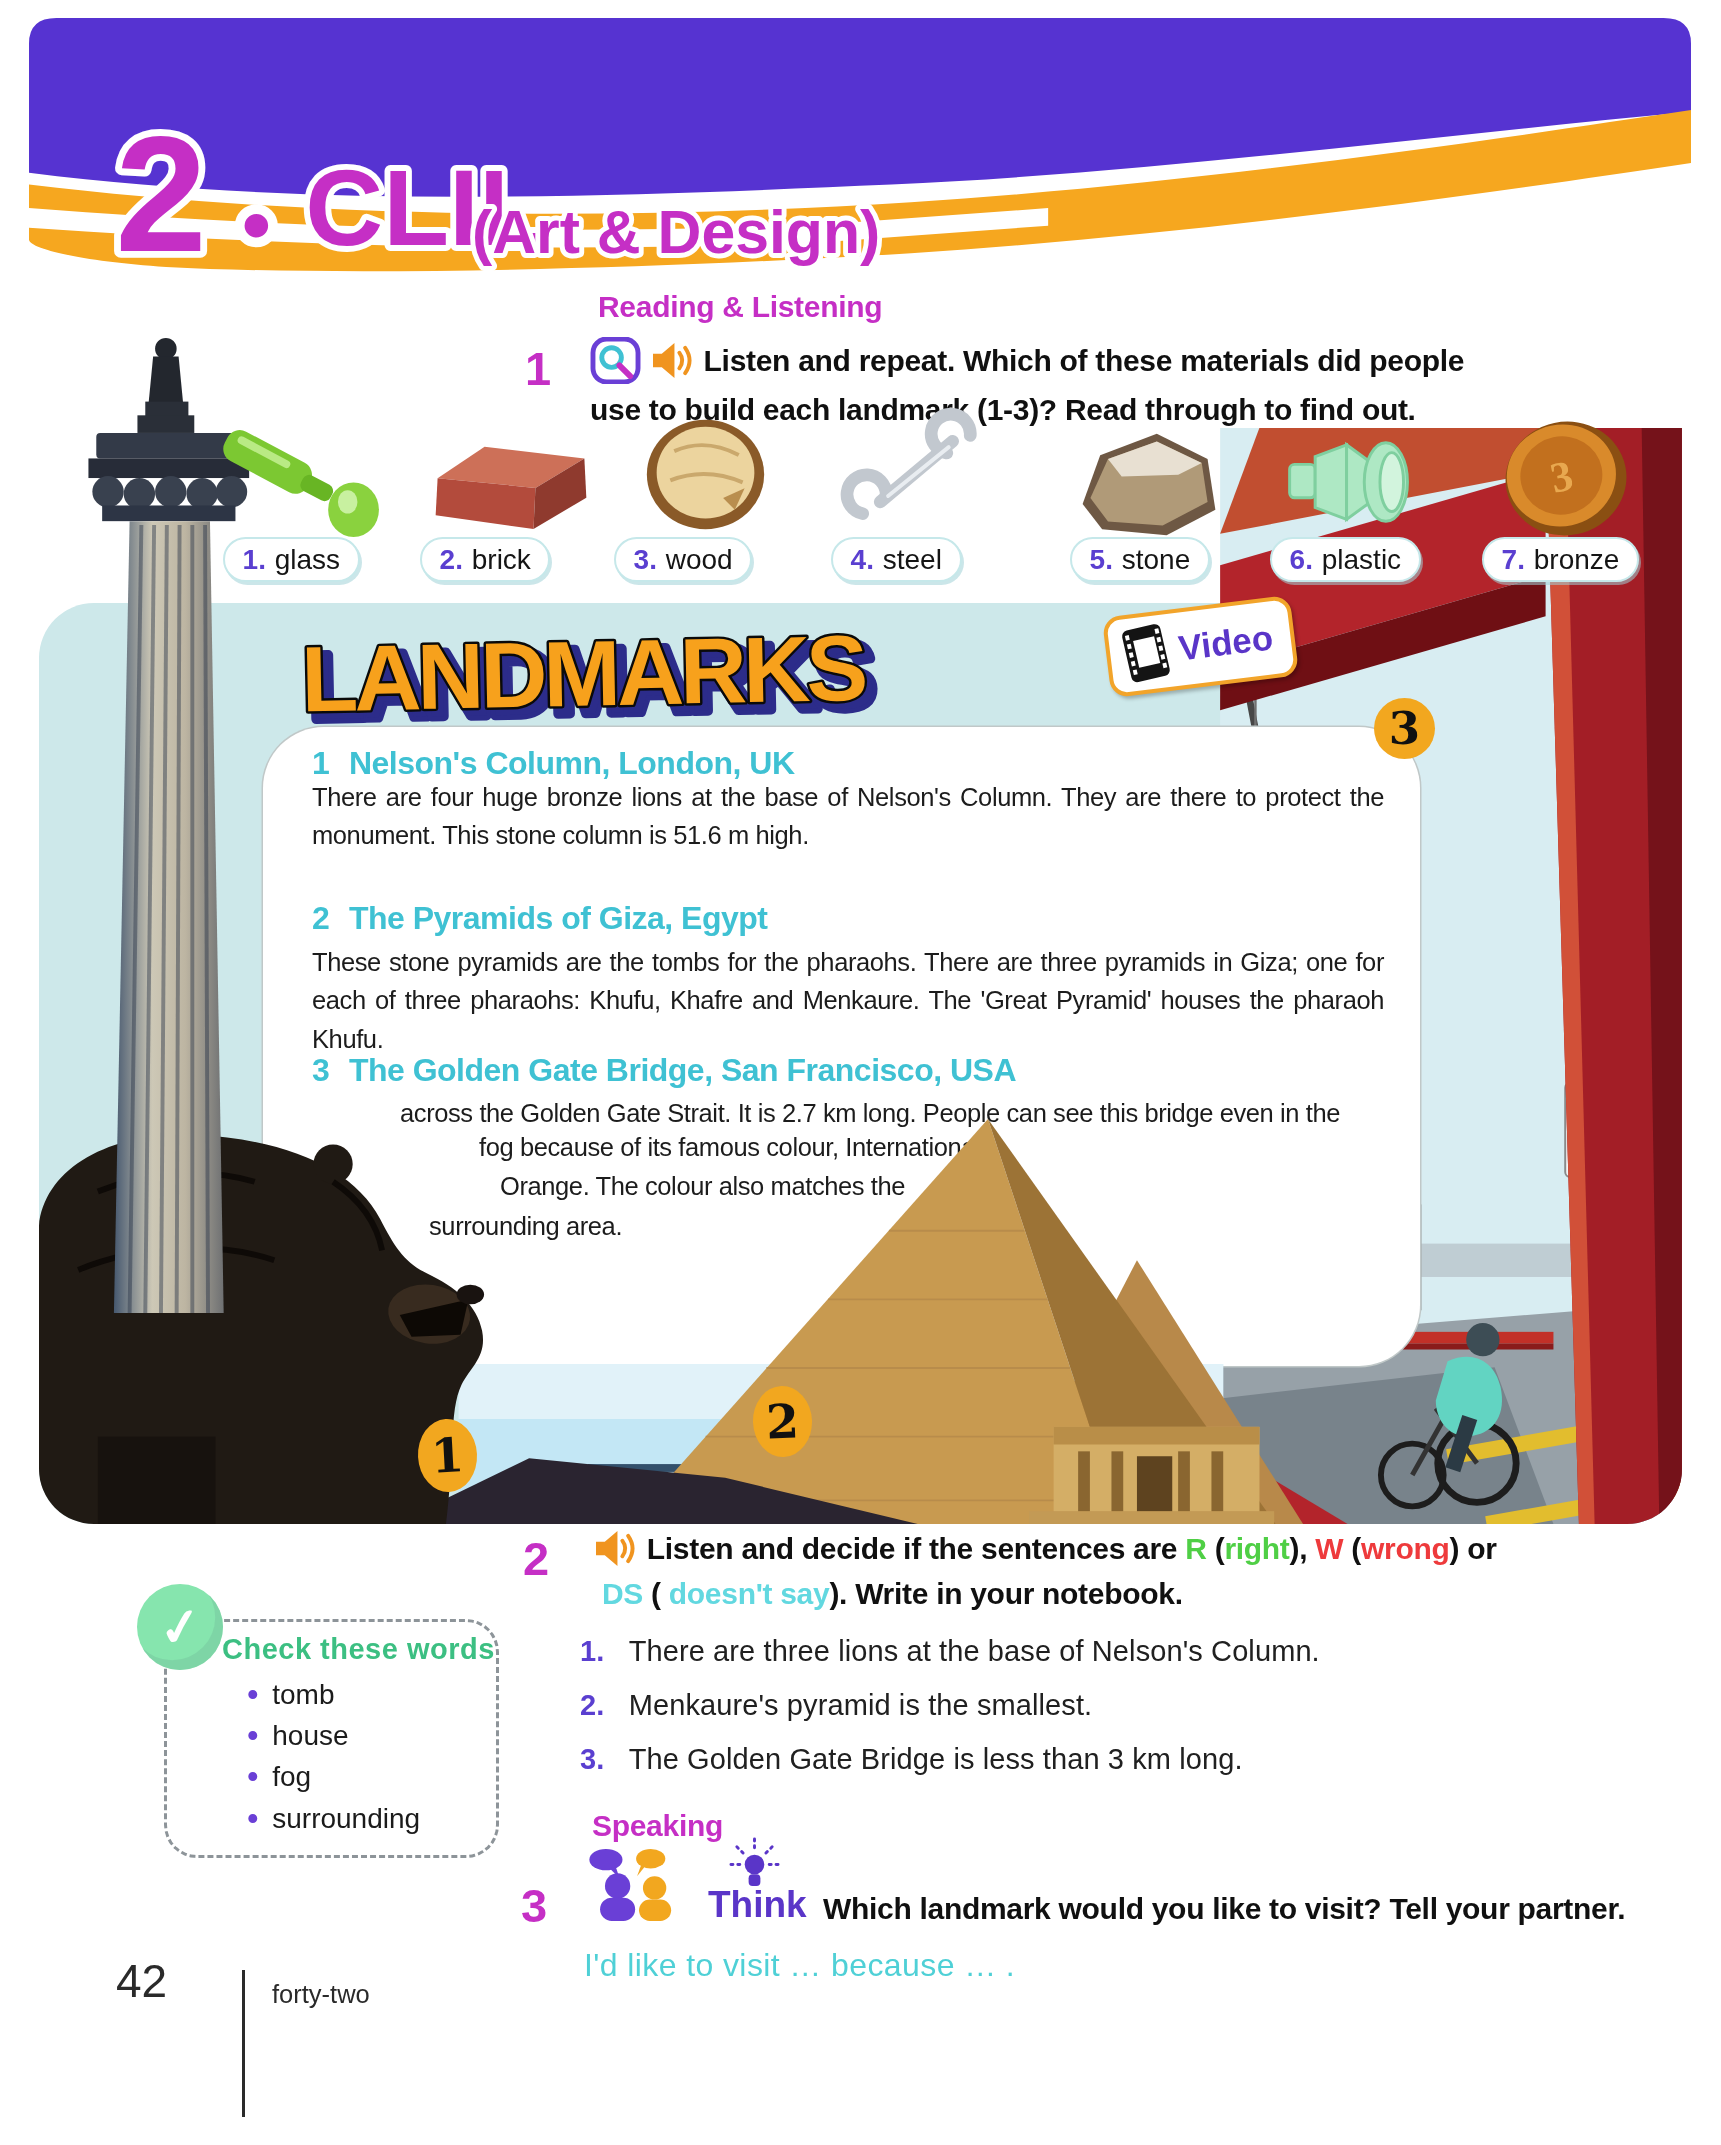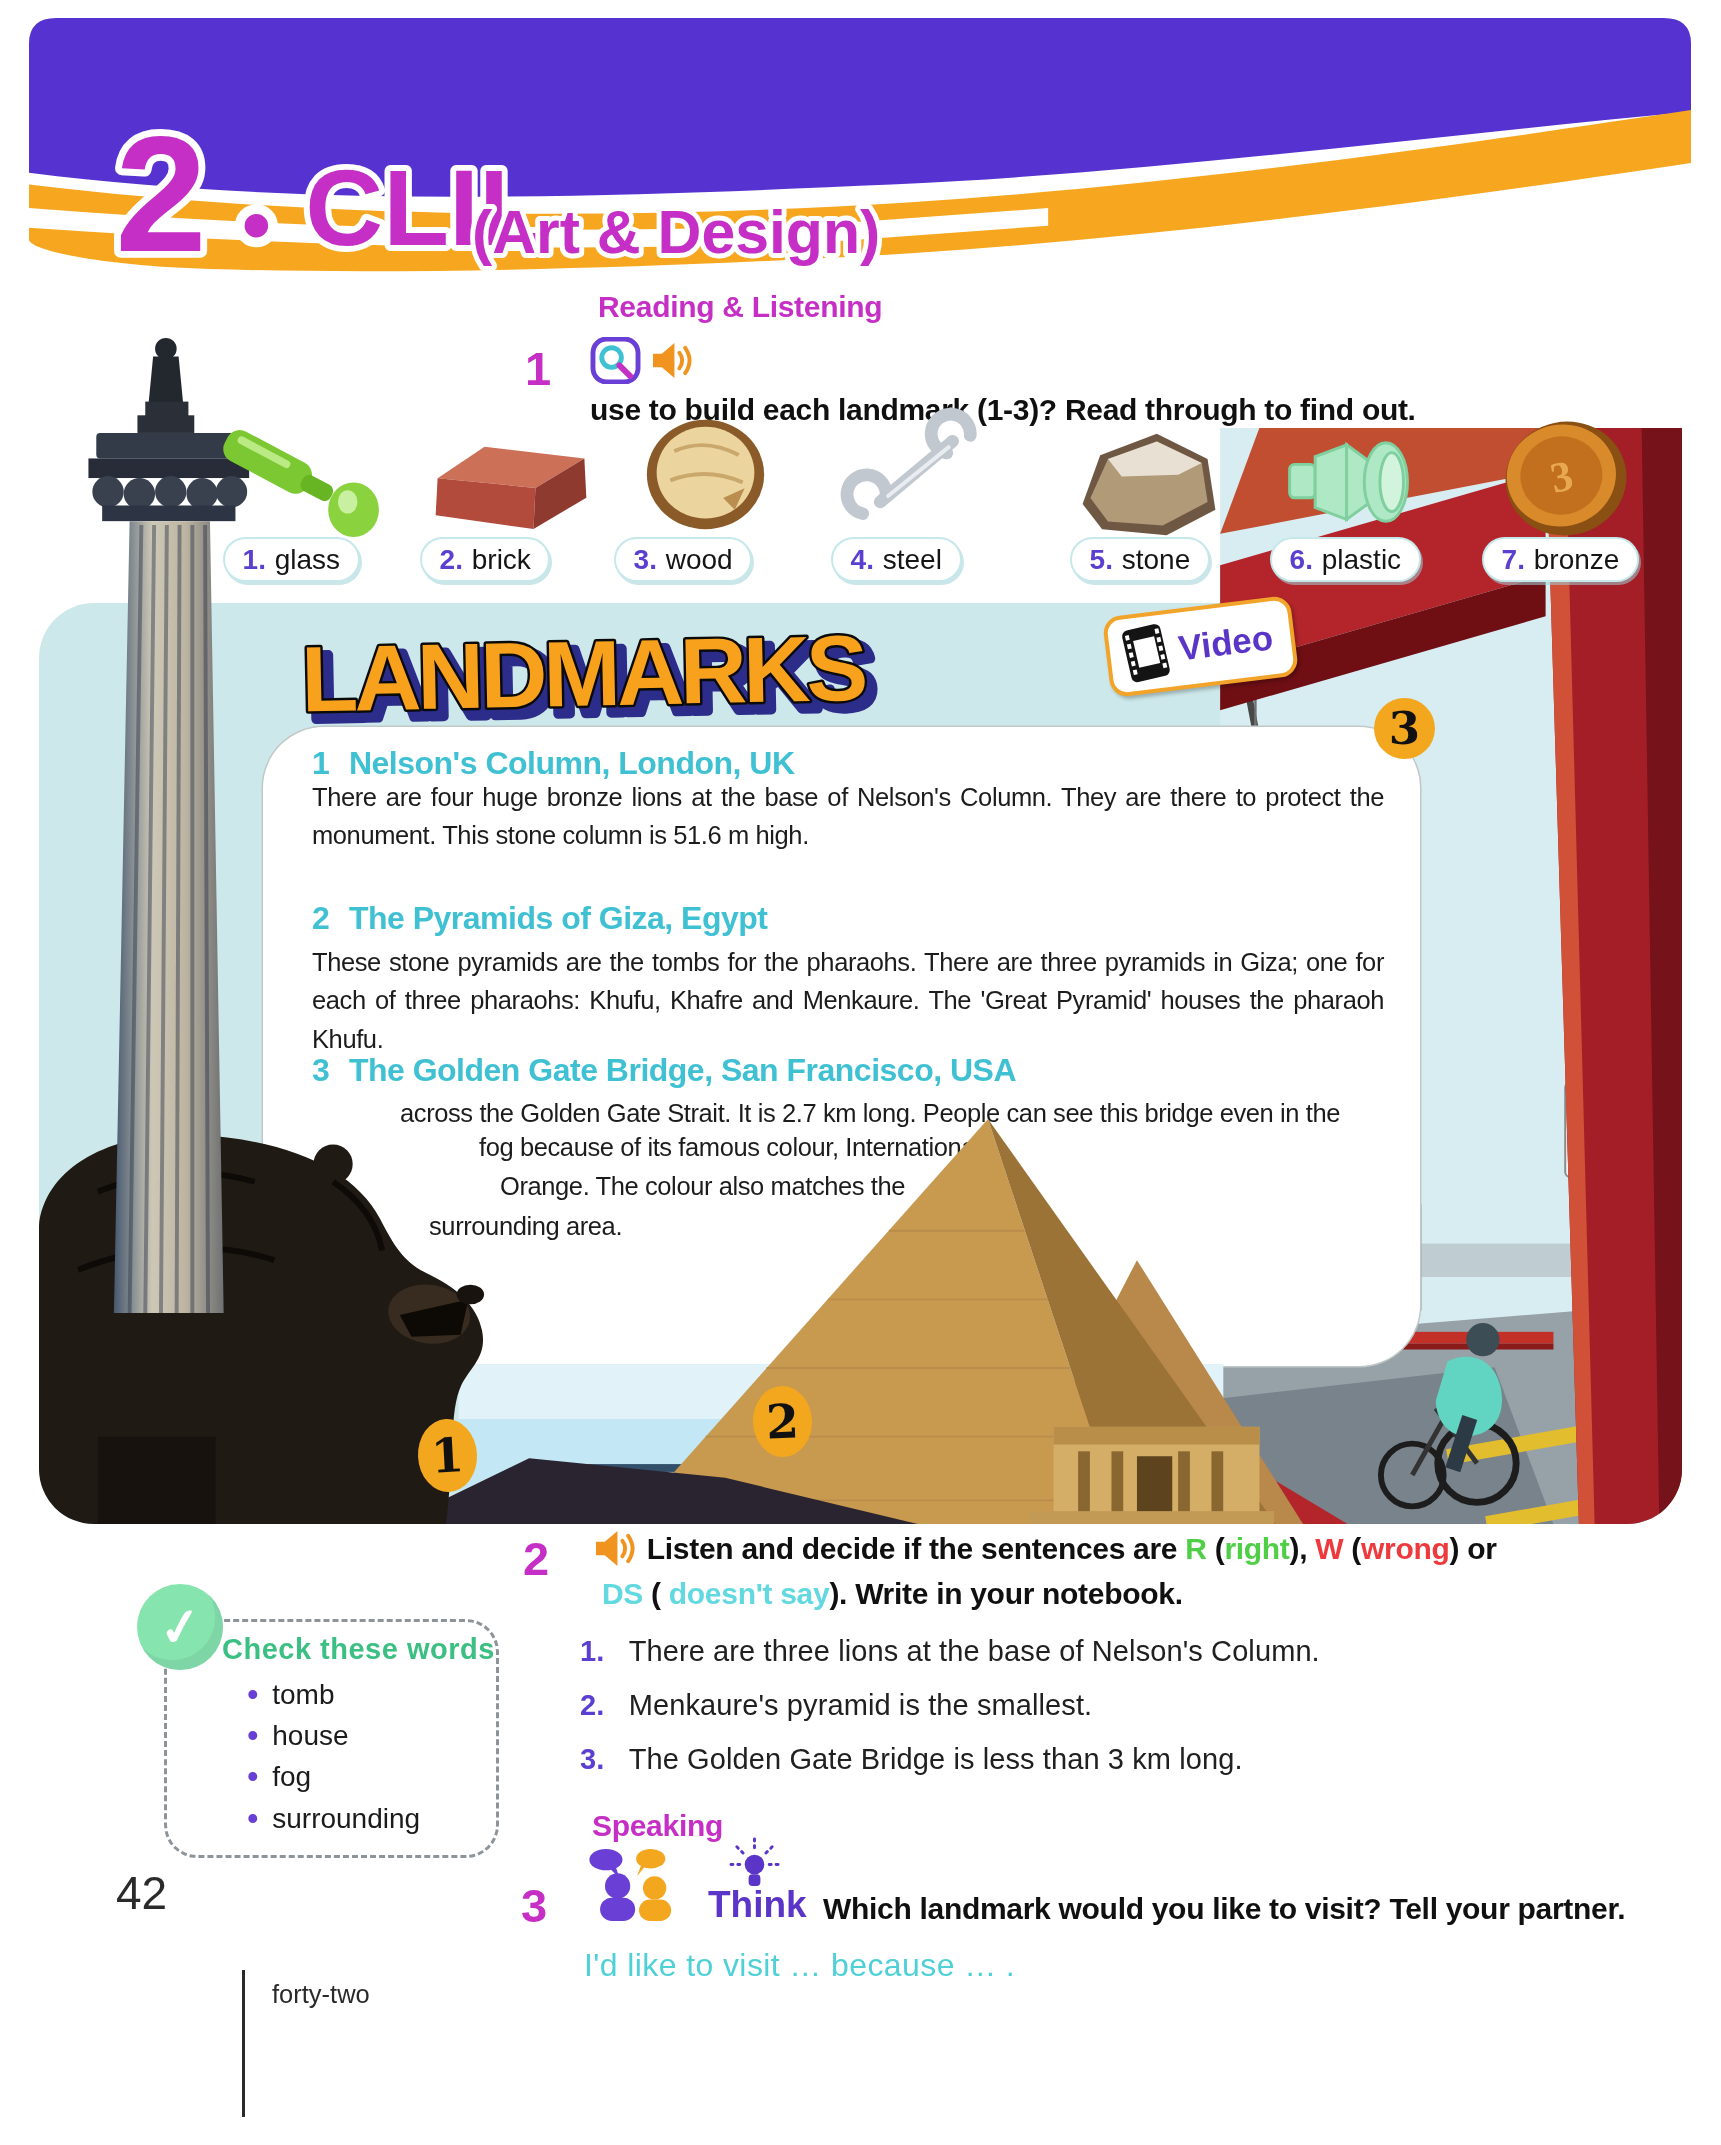--- a/index.html
+++ b/index.html
@@ -67,21 +67,21 @@
   .cw-item{position:absolute;left:247px;display:flex;align-items:center;gap:13.7px;}
   .cw-bullet{color:#6a3fd6;font-size:33px;line-height:1;}
   .cw-word{font-size:28px;color:#1b1b1b;}
 
   
   #think-label{position:absolute;left:708px;top:1884px;font-size:37px;font-weight:900;color:#5a35c8;}
   #think-instruction{position:absolute;left:823px;top:1892px;font-size:30px;font-weight:bold;color:#101010;letter-spacing:-0.3px;}
   #model-answer{position:absolute;left:584px;top:1947px;font-size:32px;color:#4fd0d6;letter-spacing:0.4px;}
 
   
-  #page-num{position:absolute;left:116px;top:1866px;font-size:46px;color:#2a2a2a;}
+  #page-num{position:absolute;left:116px;top:1954px;font-size:46px;color:#2a2a2a;}
   #page-rule{position:absolute;left:242px;top:1970px;width:2.9px;height:147px;background:#2a2a2a;}
   #page-word{position:absolute;left:272px;top:1980px;font-size:25.5px;color:#2a2a2a;}
 </style>
 </head>
 <body>
 
 <div class="page">
 
   <svg id="header-art" width="1662" height="294" viewBox="0 0 1696 300">
     <path d="M28,0 H1668 Q1696,0 1696,26 V96 C1430,120 1150,158 880,170 C620,181 300,196 0,158 V26 Q0,0 28,0 Z" fill="#5633d1"></path>
@@ -102,20 +102,21 @@
       <svg width="51" height="47" viewBox="0 0 52 48">
         <rect x="3" y="2" width="46" height="44" rx="14" fill="#ffffff" stroke="#6a3fd6" stroke-width="5"></rect>
         <circle cx="22" cy="21" r="10" fill="none" stroke="#3fc1d3" stroke-width="5"></circle>
         <line x1="30" y1="29" x2="41" y2="40" stroke="#c52fc5" stroke-width="6" stroke-linecap="round"></line>
       </svg>
       <svg width="43" height="39" viewBox="0 0 44 40">
         <polygon points="2,13 11,13 24,2 24,38 11,27 2,27" fill="#f0941f"></polygon>
         <path d="M29,12 Q35,20 29,28" fill="none" stroke="#f0941f" stroke-width="4" stroke-linecap="round"></path>
         <path d="M35,7 Q44,20 35,33" fill="none" stroke="#f0941f" stroke-width="4" stroke-linecap="round"></path>
       </svg>
+      <span class="ex-text">Listen and repeat. Which of these materials did people</span>
     </div>
     <div class="ex-text ex-line2">use to build each landmark (1-3)? Read through to find out.</div>
   </div>
 
   <svg class="mat-img" style="left:191px;top:416px;" width="206" height="123" viewBox="0 0 210 126">
     <g transform="rotate(28 90 50)">
       <rect x="30" y="36" width="96" height="34" rx="14" fill="#7cc832"></rect>
       <rect x="118" y="44" width="34" height="18" rx="7" fill="#68b524"></rect>
       <rect x="40" y="42" width="60" height="8" rx="4" fill="#b9ea84"></rect>
     </g>

